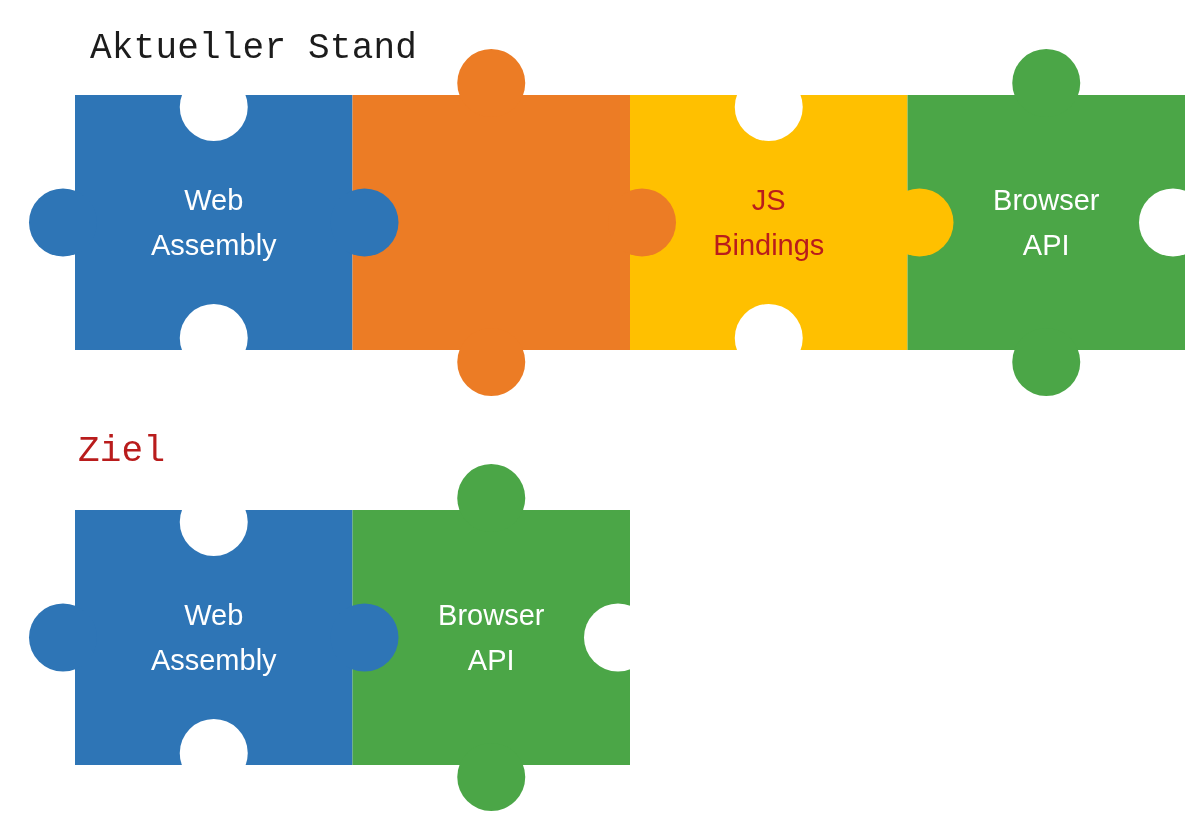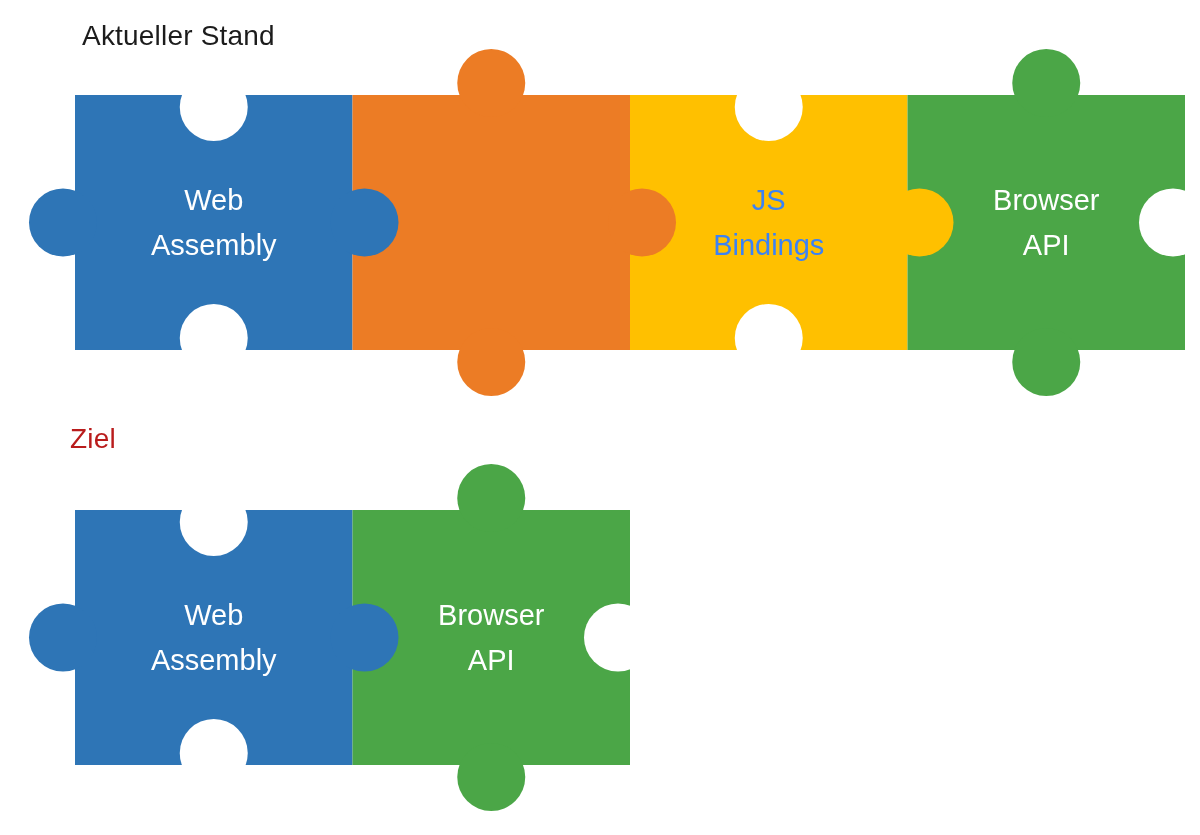--- a/index.html
+++ b/index.html
@@ -18,25 +18,25 @@
     width: 1200px;
     height: 835px;
   }
   #puzzle-svg {
     position: absolute;
     left: 0;
     top: 0;
   }
   .sec-title {
     position: absolute;
-    margin: 4px;
-    font-size: 28px;
+    margin: 12px;
+    font-size: 36px;
     font-weight: 400;
     letter-spacing: 0.2px;
-    font-family: Liberation Sans, sans-serif;
+    font-family: Liberation Mono, monospace;
   }
   .piece-label {
     position: absolute;
     display: flex;
     align-items: center;
     justify-content: center;
     text-align: center;
     font-size: 29px;
     line-height: 1.52;
     font-weight: 400;
@@ -76,21 +76,21 @@
       <circle cx="364.5" cy="637.5" r="34" fill="#2E75B6"></circle>
       <circle cx="491.25" cy="498" r="34" fill="#4BA647"></circle>
       <circle cx="491.25" cy="777" r="34" fill="#4BA647"></circle>
     </svg>
 
   <h2 class="sec-title" style="left: 78px; top: 16px; color: rgb(28, 28, 28);">Aktueller Stand</h2>
   <h2 class="sec-title" style="left: 66px; top: 419px; color: #b91c1c;">Ziel</h2>
 
   <div class="piece-label" style="left: 75px; top: 95px; width: 277.5px; height: 255px; color: rgb(255, 255, 255);">Web
 Assembly</div>
-  <div class="piece-label" style="left: 630px; top: 95px; width: 277.5px; height: 255px; color: #3b82f6;">JS
+  <div class="piece-label" style="left: 630px; top: 95px; width: 277.5px; height: 255px; color: #b91c1c;">JS
 Bindings</div>
   <div class="piece-label" style="left: 907.5px; top: 95px; width: 277.5px; height: 255px; color: rgb(255, 255, 255);">Browser
 API</div>
   <div class="piece-label" style="left: 75px; top: 510px; width: 277.5px; height: 255px; color: rgb(255, 255, 255);">Web
 Assembly</div>
   <div class="piece-label" style="left: 352.5px; top: 510px; width: 277.5px; height: 255px; color: rgb(255, 255, 255);">Browser
 API</div>
 </div>
 
 </body></html>

